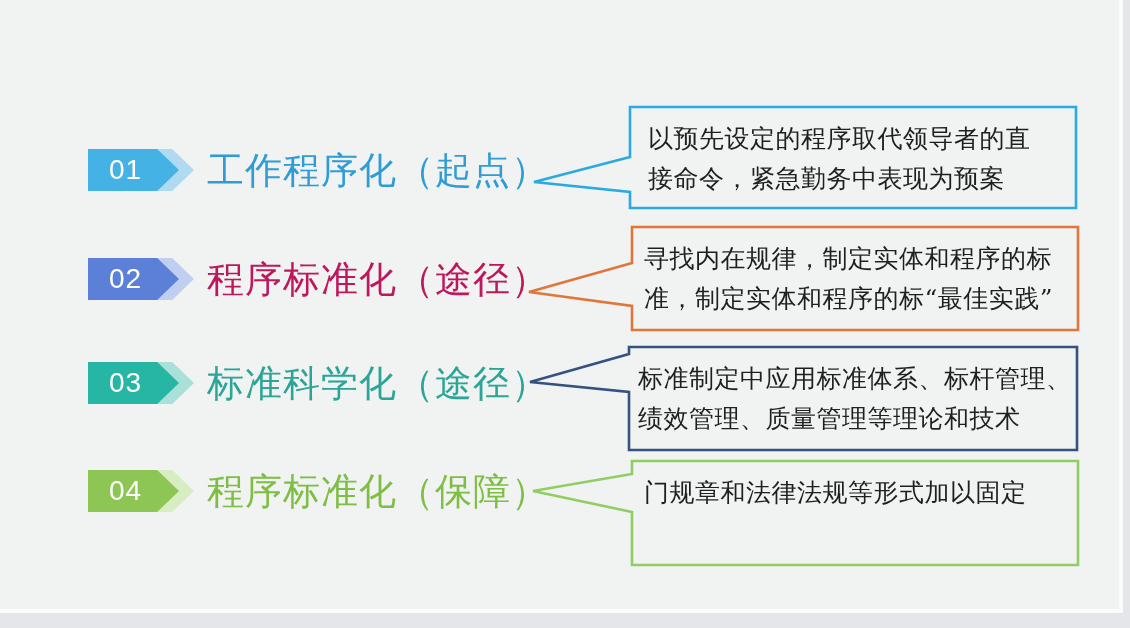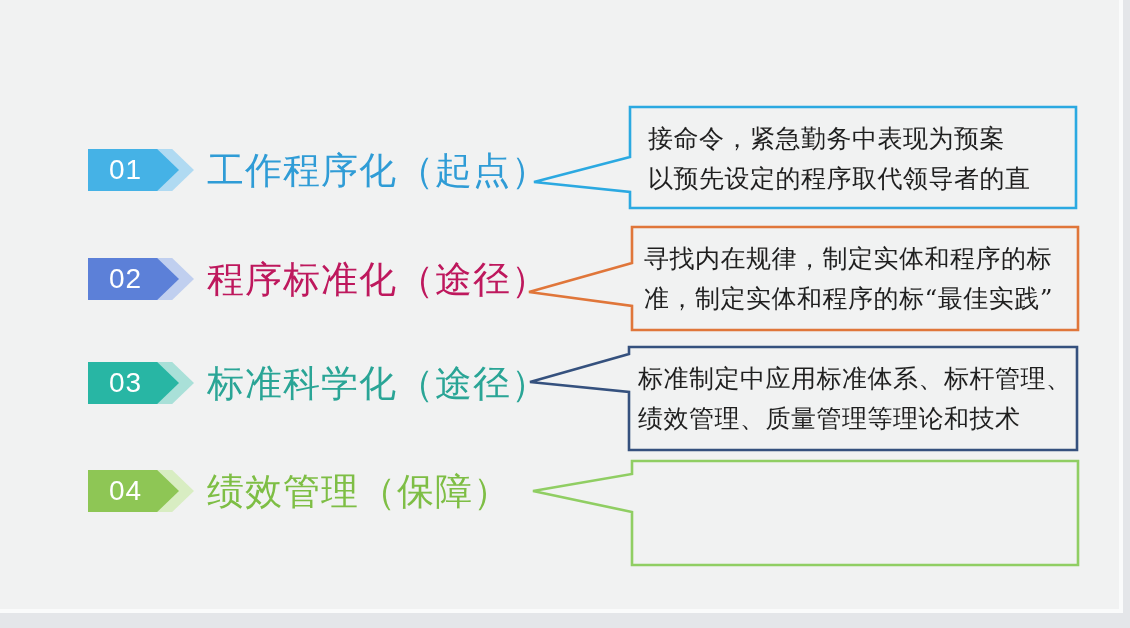--- a/index.html
+++ b/index.html
@@ -72,22 +72,22 @@
     <polygon points="629,347 1077,347 1077,450 629,450 629,392 530,382 629,354" stroke="#35517e"></polygon>
     <polygon points="632,461 1078,461 1078,565 632,565 632,512 533,491 632,474" stroke="#90ce63"></polygon>
   </svg>
 
   <div class="badge b1" style="left:88px;top:149px;">
     <div class="badge-ghost"></div>
     <div class="badge-main">01</div>
   </div>
   <div class="step-title t1" style="top:147px;">工作程序化（起点）</div>
   <div class="callout-text" style="left:648px;top:119px;">
+    <div class="line">以预先设定的程序取代领导者的直</div>
     <div class="line">接命令，紧急勤务中表现为预案</div>
-    <div class="line">以预先设定的程序取代领导者的直</div>
   </div>
 
   <div class="badge b2" style="left:88px;top:258px;">
     <div class="badge-ghost"></div>
     <div class="badge-main">02</div>
   </div>
   <div class="step-title t2" style="top:256px;">程序标准化（途径）</div>
   <div class="callout-text" style="left:644px;top:239px;">
     <div class="line">寻找内在规律，制定实体和程序的标</div>
     <div class="line">准，制定实体和程序的标“最佳实践”</div>
@@ -100,16 +100,17 @@
   <div class="step-title t3" style="top:360px;">标准科学化（途径）</div>
   <div class="callout-text" style="left:638px;top:359px;">
     <div class="line">标准制定中应用标准体系、标杆管理、</div>
     <div class="line">绩效管理、质量管理等理论和技术</div>
   </div>
 
   <div class="badge b4" style="left:88px;top:470px;">
     <div class="badge-ghost"></div>
     <div class="badge-main">04</div>
   </div>
-  <div class="step-title t4" style="top:468px;">绩效管理（保障）</div>
+  <div class="step-title t4" style="top:468px;">程序标准化（保障）</div>
   <div class="callout-text" style="left:644px;top:473px;">
+    <div class="line">门规章和法律法规等形式加以固定</div>
   </div>
 </div>
 
 </body></html>

